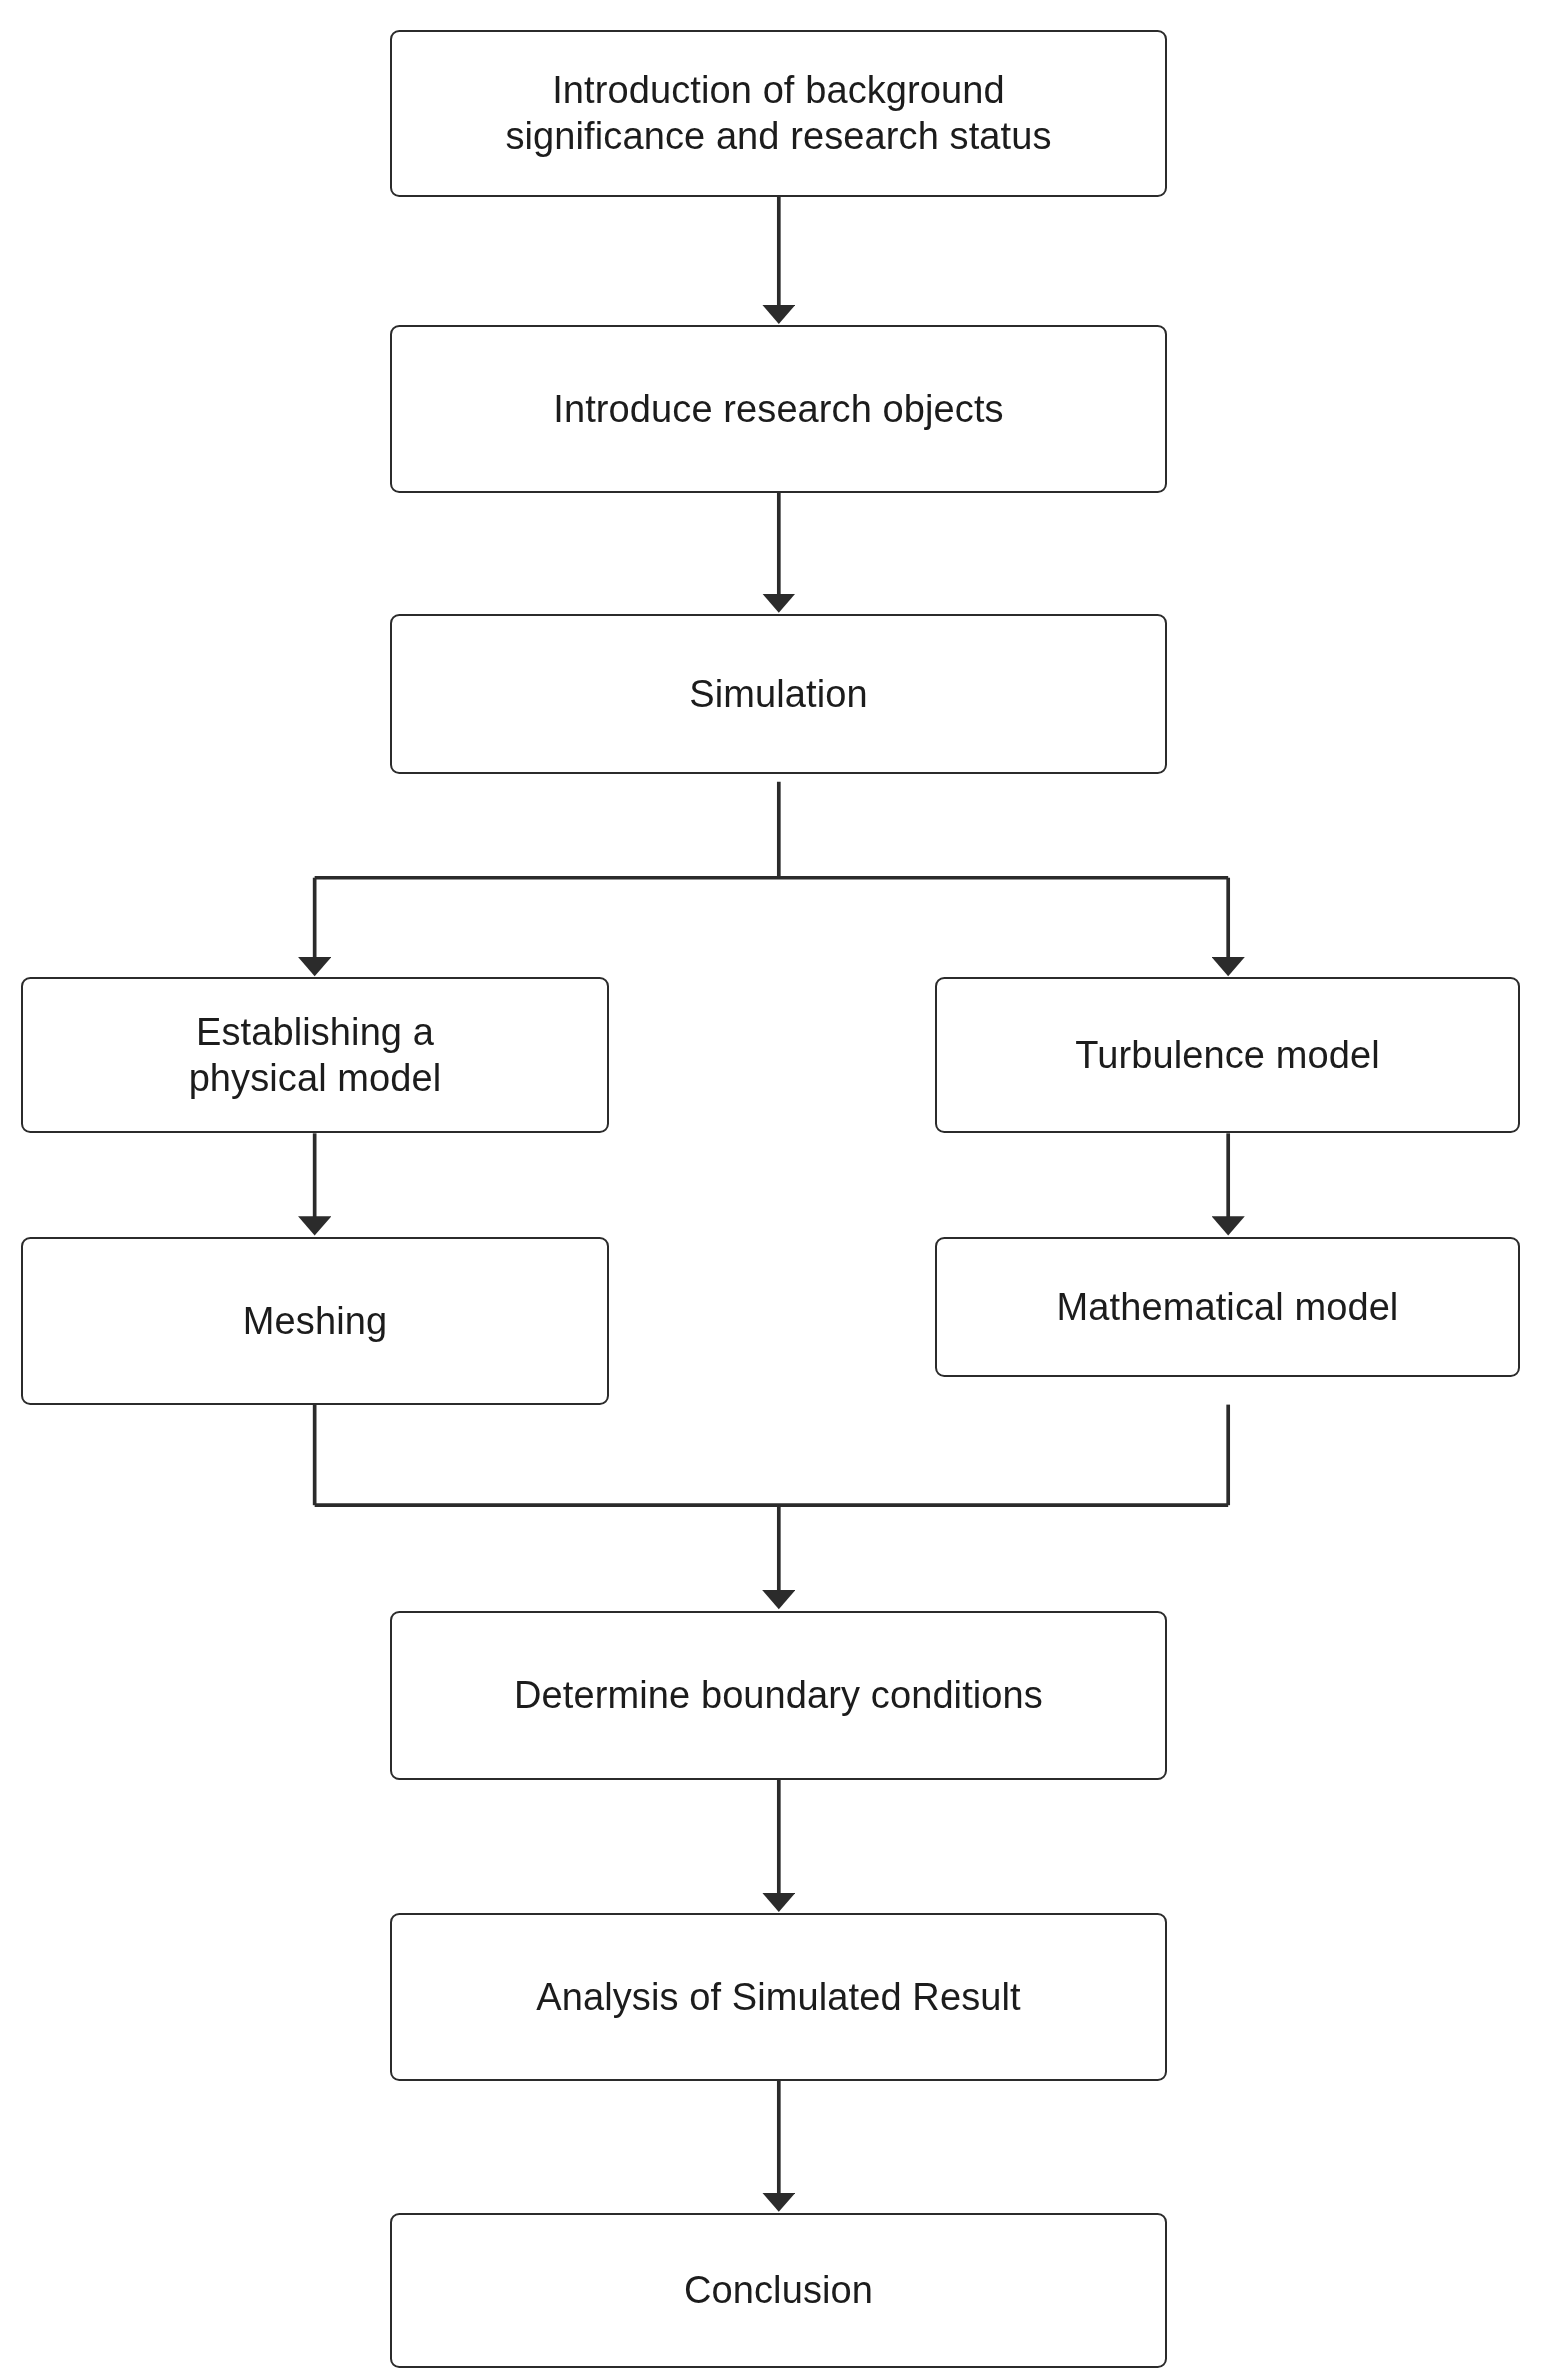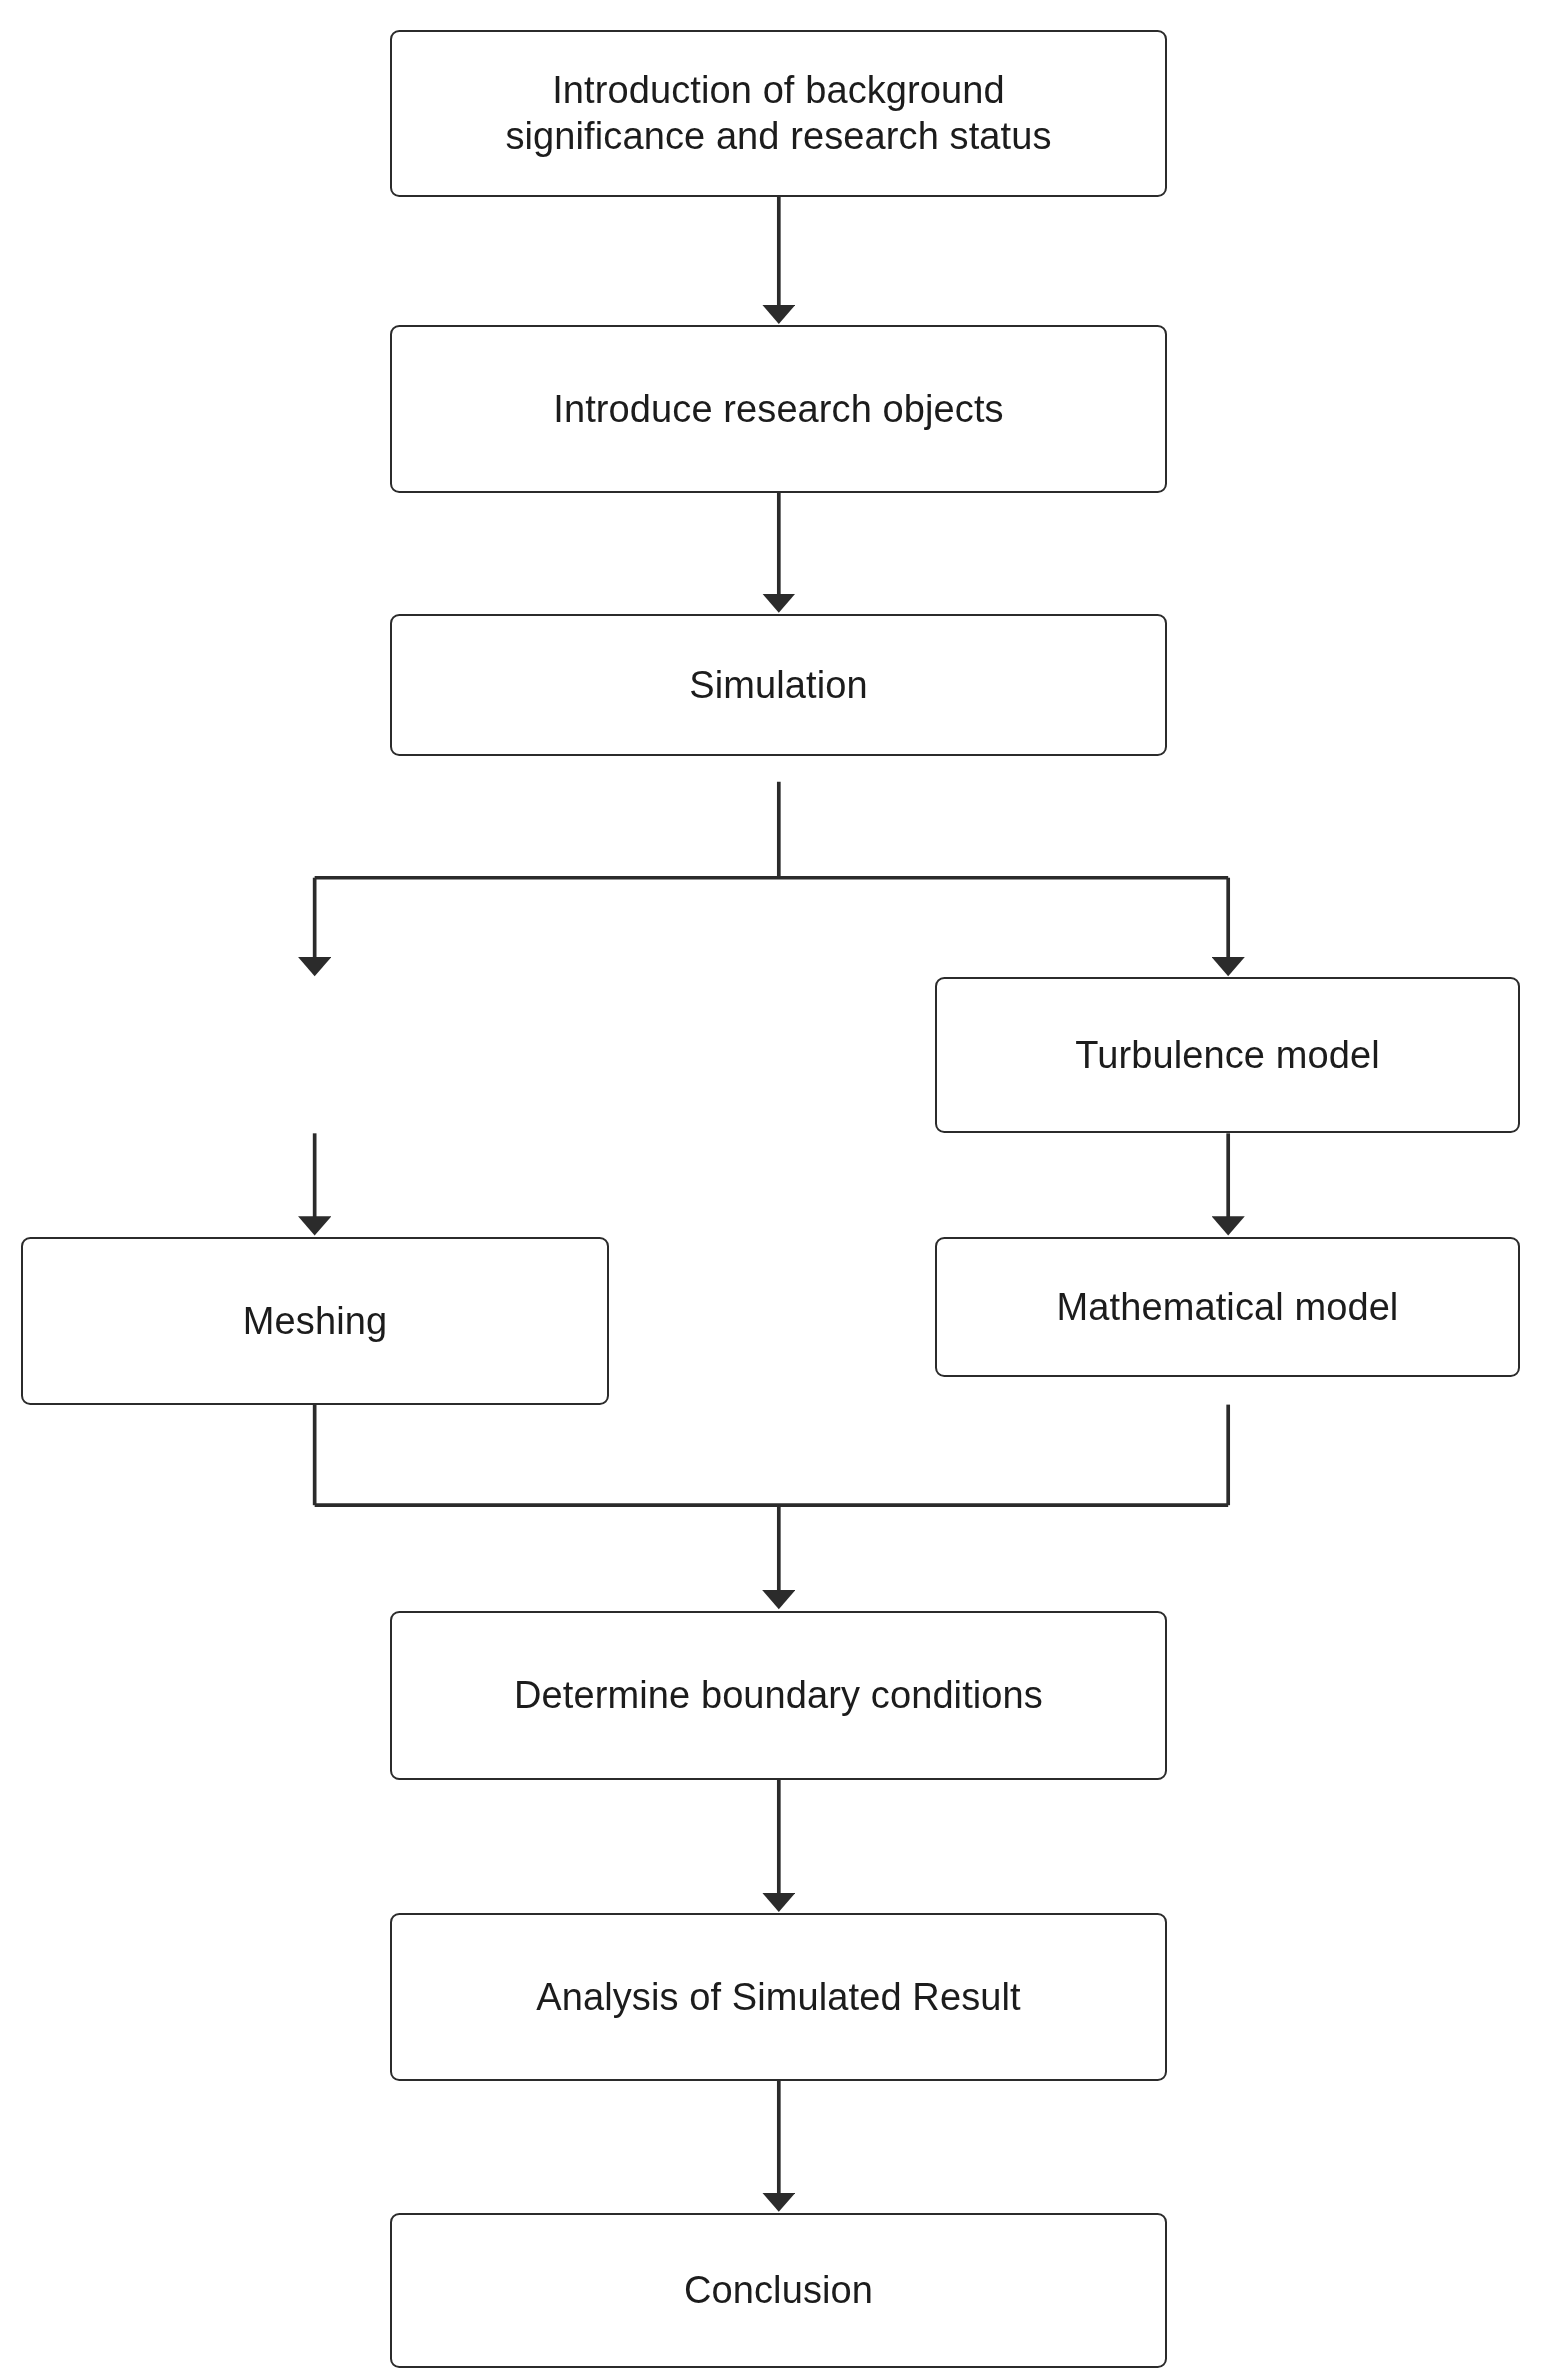--- a/index.html
+++ b/index.html
@@ -83,24 +83,28 @@
 
   <div class="node" style="left:390px; top:29.5px; width:777px; height:167px;">
     <span class="node-label">Introduction of background
 significance and research status</span>
   </div>
 
   <div class="node" style="left:390px; top:325px; width:777px; height:168px;">
     <span class="node-label">Introduce research objects</span>
   </div>
 
-  <div class="node" style="left:390px; top:614px; width:777px; height:142px;">
+  <div class="node" style="left:390px; top:614px; width:777px; height:160px;">
     <span class="node-label">Simulation</span>
   </div>
 
+  <div class="node" style="left:21px; top:977px; width:588px; height:156px;">
+    <span class="node-label">Establishing a
+physical model</span>
+  </div>
 
   <div class="node" style="left:935px; top:977px; width:585px; height:156px;">
     <span class="node-label">Turbulence model</span>
   </div>
 
   <div class="node" style="left:21px; top:1237px; width:588px; height:168px;">
     <span class="node-label">Meshing</span>
   </div>
 
   <div class="node" style="left:935px; top:1237px; width:585px; height:140px;">

